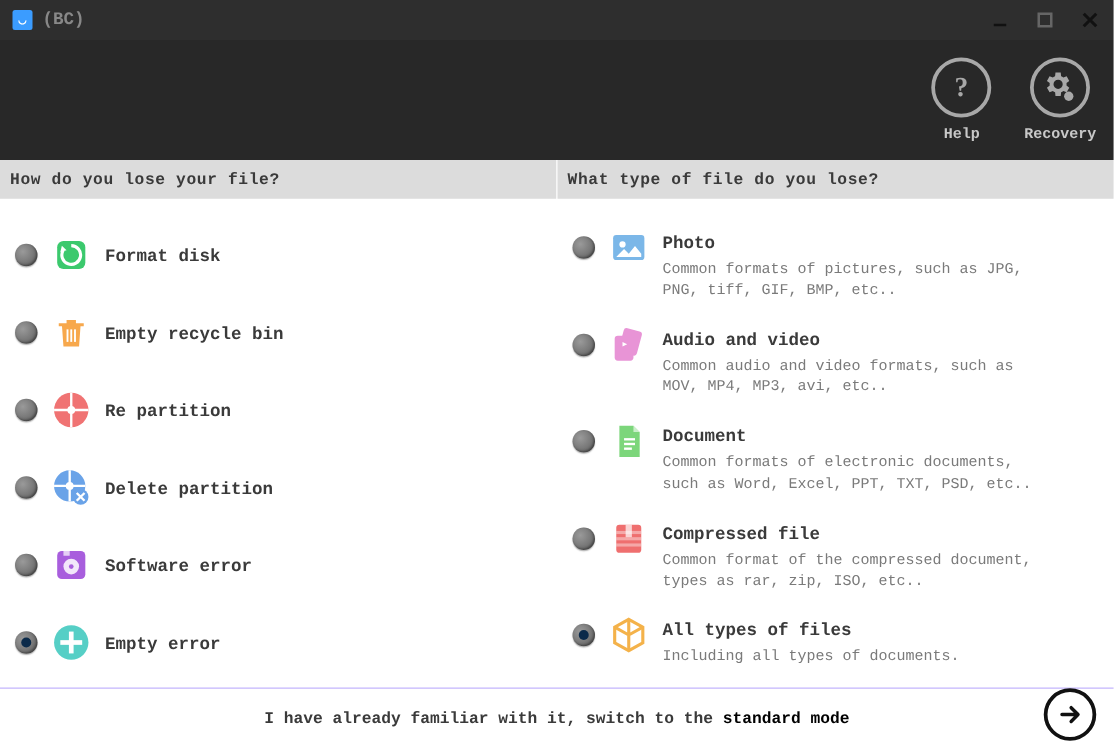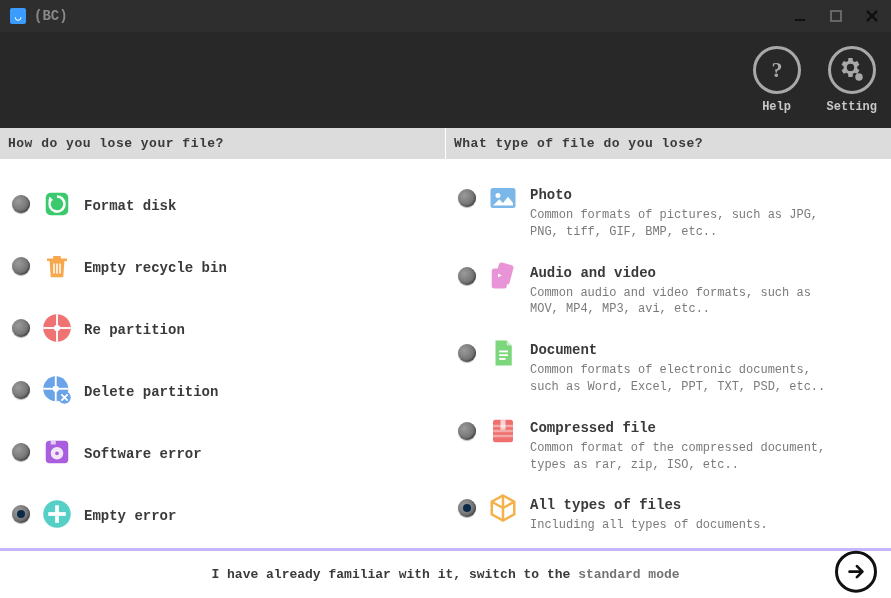--- a/index.html
+++ b/index.html
@@ -96,21 +96,21 @@
       color: #a8a8a8;
     }
     .tool-btn-label {
       color: #c8c8c8;
       font-size: 12px;
       font-weight: bold;
     }
     .content {
       display: flex;
       height: 423px;
-      border-bottom: 3px solid #c4b5fd;
+      border-bottom: 1px solid #c4b5fd;
     }
     .col {
       flex: 1;
       padding: 0;
     }
     .col-left {
       border-right: 1px solid transparent;
     }
     .col-header {
       background: #dcdcdc;
@@ -187,21 +187,21 @@
       height: 47px;
       display: flex;
       align-items: center;
       justify-content: center;
       position: relative;
       font-size: 13px;
       font-weight: bold;
       color: #3a3a3a;
     }
     .mode-link {
-      color: #737373;
+      color: #000000;
     }
     .next-btn {
       position: absolute;
       right: 14px;
       top: 50%;
       transform: translateY(-58%);
       width: 42px;
       height: 42px;
       border: 3px solid #111;
       border-radius: 50%;
@@ -248,21 +248,21 @@
     </div>
     <span class="tool-btn-label">Help</span>
   </div>
   <div class="tool-btn">
     <div class="tool-btn-icon">
       <svg width="28" height="28" viewBox="0 0 24 24" fill="#a8a8a8">
         <path d="M19.4 13a7.5 7.5 0 000-2l2.1-1.6-2-3.5-2.5 1a7.5 7.5 0 00-1.7-1L15 3h-4l-.3 2.9a7.5 7.5 0 00-1.7 1l-2.5-1-2 3.5L6.6 11a7.5 7.5 0 000 2l-2.1 1.6 2 3.5 2.5-1a7.5 7.5 0 001.7 1L11 21h4l.3-2.9a7.5 7.5 0 001.7-1l2.5 1 2-3.5zM13 15.5a3.5 3.5 0 110-7 3.5 3.5 0 010 7z" transform="translate(-1 -1) scale(0.9)"></path>
         <circle cx="18" cy="18" r="3.2"></circle>
       </svg>
     </div>
-    <span class="tool-btn-label">Setting</span>
+    <span class="tool-btn-label">Recovery</span>
   </div>
 </div>
 
 <div class="content">
 
   <div class="col col-left">
     <div class="col-header">How do you lose your file?</div>
     <div class="options" id="left-options">
         <div class="opt-row">
           <div class="radio"></div>

